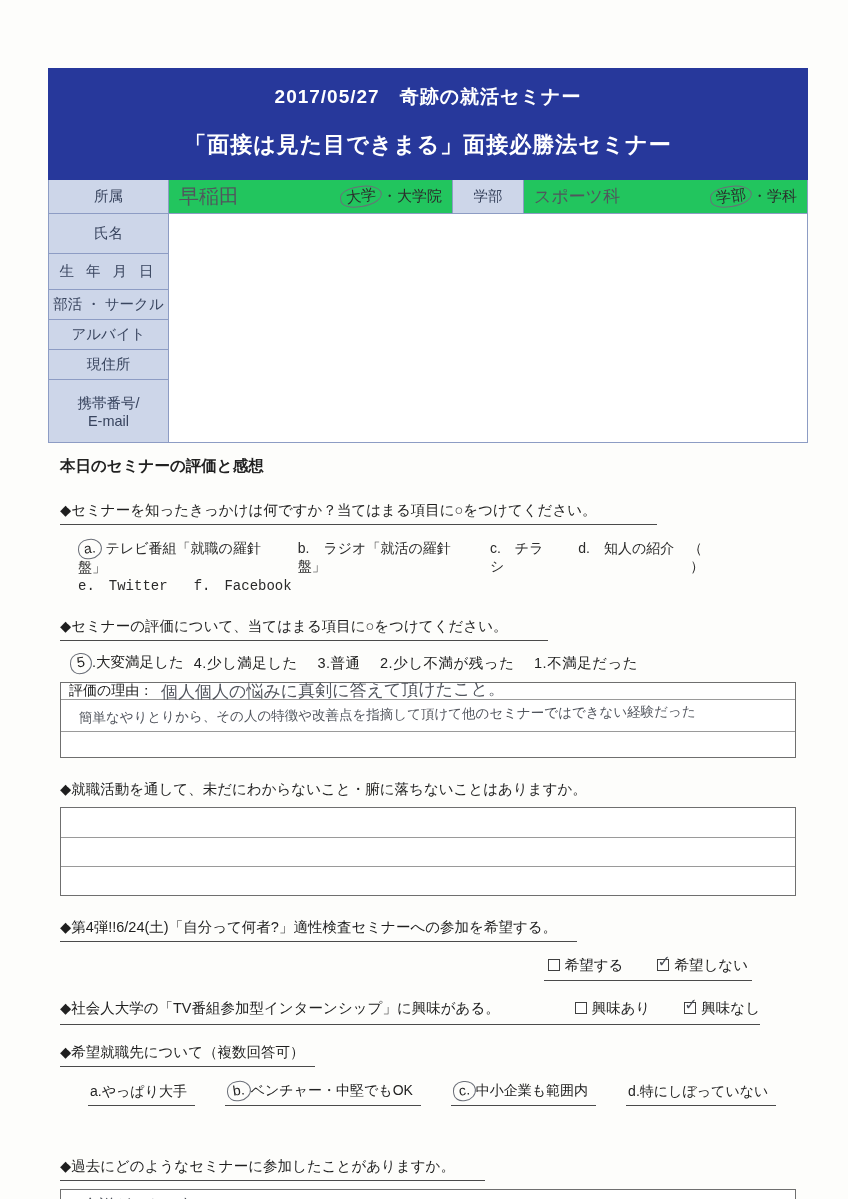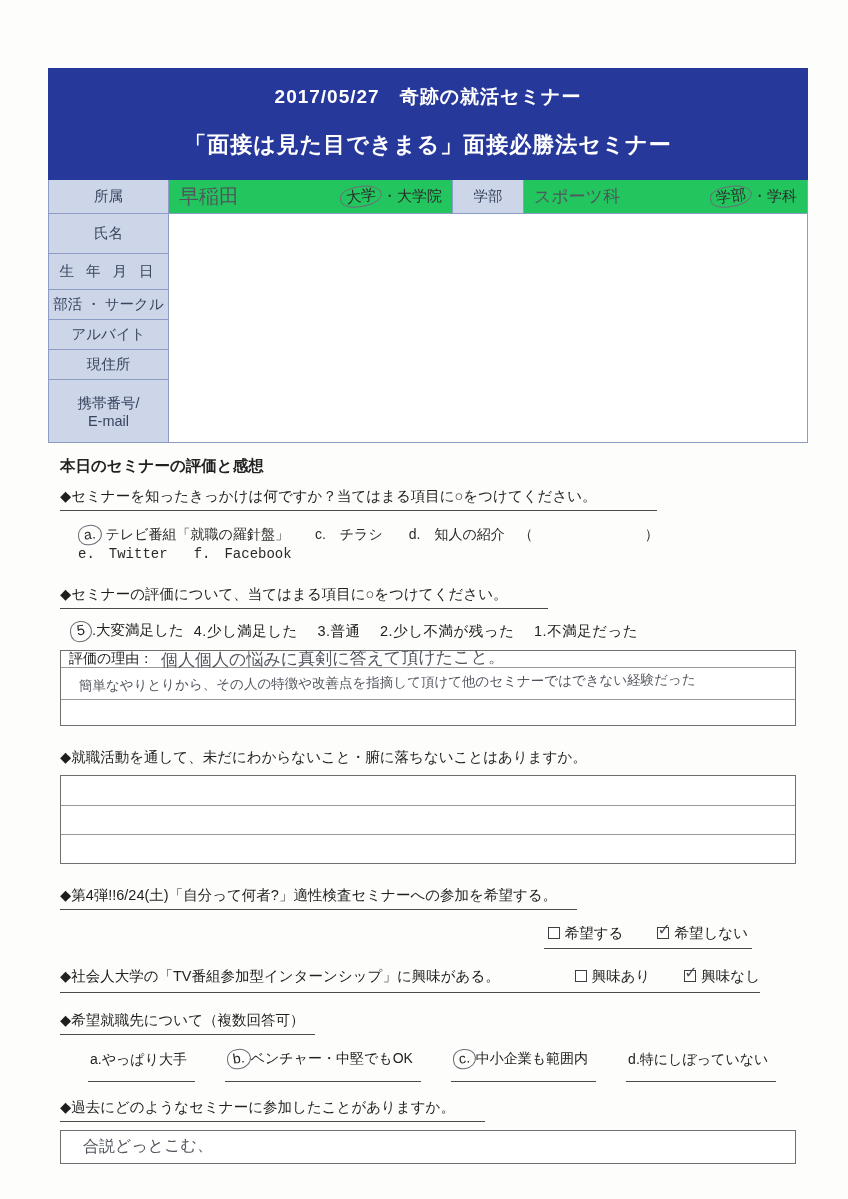--- a/index.html
+++ b/index.html
@@ -27,21 +27,21 @@
   .vcell .printed { margin-left:auto; font-size:15px; color:#2c2c2c; }
   .ilower { display:flex; }
   .lcol { width:120px; display:flex; flex-direction:column; }
   .lcol .lc { background:#cdd6e9; color:#39455f; border-right:1px solid #8d9cc4; border-bottom:1px solid #8d9cc4;
               display:flex; flex-direction:column; align-items:center; justify-content:center; font-size:14.5px; }
   .lc.h40{height:40px;} .lc.h36{height:36px;} .lc.h30{height:30px;} .lc.h62{height:62px; border-bottom:none;}
   .lc .sp { letter-spacing:4px; }
   .bigempty { flex:1; background:#fff; }
 
   
-  .sect-title { font-weight:bold; font-size:15.5px; margin:13px 0 10px 12px; }
+  .sect-title { font-weight:bold; font-size:15.5px; margin:13px 0 24px 12px; }
   .q { font-size:14.5px; color:#1e1e1e; margin-left:12px; }
   .uline { display:inline-block; border-bottom:1.3px solid #4a4a4a; padding:0 6px 4px 0; }
   .opts { display:flex; align-items:center; margin:14px 0 0 30px; font-size:14px; color:#2a2a2a; }
   .opts .gap { margin-left:26px; }
   .spacer-d { display:inline-block; width:112px; }
 
   .circ { display:inline-block; border:1.6px solid #6b6f78; border-radius:48% 52% 55% 45%;
           padding:1px 5px 3px; transform:rotate(-8deg); line-height:1; }
   .hw { font-family:"DejaVu Sans",sans-serif; color:#51555d; transform:rotate(-0.6deg); display:inline-block; }
 
@@ -66,21 +66,21 @@
                font-family:"DejaVu Sans",sans-serif; }
   .cbitem { font-size:14.5px; color:#222; display:flex; align-items:center; }
   .ml34 { margin-left:34px; }
 
   .q5row { display:flex; align-items:center; margin:18px 0 0 12px; width:700px;
            border-bottom:1.2px solid #4a4a4a; padding-bottom:6px; }
   .q5row .qtext { font-size:14.5px; }
   .q5row .cbs { margin-left:auto; display:flex; }
 
   .jobopts { display:flex; align-items:flex-end; margin:14px 0 0 40px; }
-  .jobopt { border-bottom:1.2px solid #4a4a4a; padding:0 8px 12px 2px; font-size:14px; }
+  .jobopt { border-bottom:1.2px solid #4a4a4a; padding:0 8px 4px 2px; font-size:14px; }
   .jobopt + .jobopt { margin-left:30px; }
 
   .mt18{margin-top:18px;} .mt16{margin-top:16px;} .mt22{margin-top:22px;}
 </style>
 </head>
 <body>
 
 <div class="page">
   <div class="content">
 
@@ -120,20 +120,21 @@
       </div>
     </div>
 
     <div class="sect-title">本日のセミナーの評価と感想</div>
 
     <div class="q">
       <span class="uline" style="padding-right:60px;">◆セミナーを知ったきっかけは何ですか？当てはまる項目に○をつけてください。</span>
     </div>
     <div class="opts">
       <span><span class="circ">a.</span>&nbsp;<span>テレビ番組「就職の羅針盤」</span></span>
+      <span class="gap">b.　ラジオ「就活の羅針盤」</span>
       <span class="gap">c.　チラシ</span>
       <span class="gap"><span>d.　知人の紹介　（</span><span class="spacer-d"></span><span>）</span></span>
     </div>
     <div class="opts" style="margin-top:0;font-family:Liberation Mono, monospace;">
       <span>e.　Twitter</span>
       <span class="gap">f.　Facebook</span>
     </div>
 
     <div class="q mt22">
       <span class="uline" style="padding-right:40px;">◆セミナーの評価について、当てはまる項目に○をつけてください。</span>
@@ -198,21 +199,21 @@
       <span class="uline" style="padding-right:10px;">◆希望就職先について（複数回答可）</span>
     </div>
     <div class="jobopts">
       <span class="jobopt">a.やっぱり大手</span>
       <span class="jobopt"><span class="circ">b.</span><span>ベンチャー・中堅でもOK</span></span>
       <span class="jobopt"><span class="circ">c.</span><span>中小企業も範囲内</span></span>
       <span class="jobopt">d.特にしぼっていない</span>
     </div>
 
     <div class="q mt16">
-      <span class="uline" style="padding-right:30px;">◆過去にどのようなセミナーに参加したことがありますか。</span>
+      <span class="uline" style="padding-right:30px;margin-top:35px;">◆過去にどのようなセミナーに参加したことがありますか。</span>
     </div>
     <div class="box">
       <div class="brow ansrow">
         <span class="hw" style="font-size:16px;">合説どっとこむ、</span>
       </div>
 
     </div>
 
   </div>
 </div>

